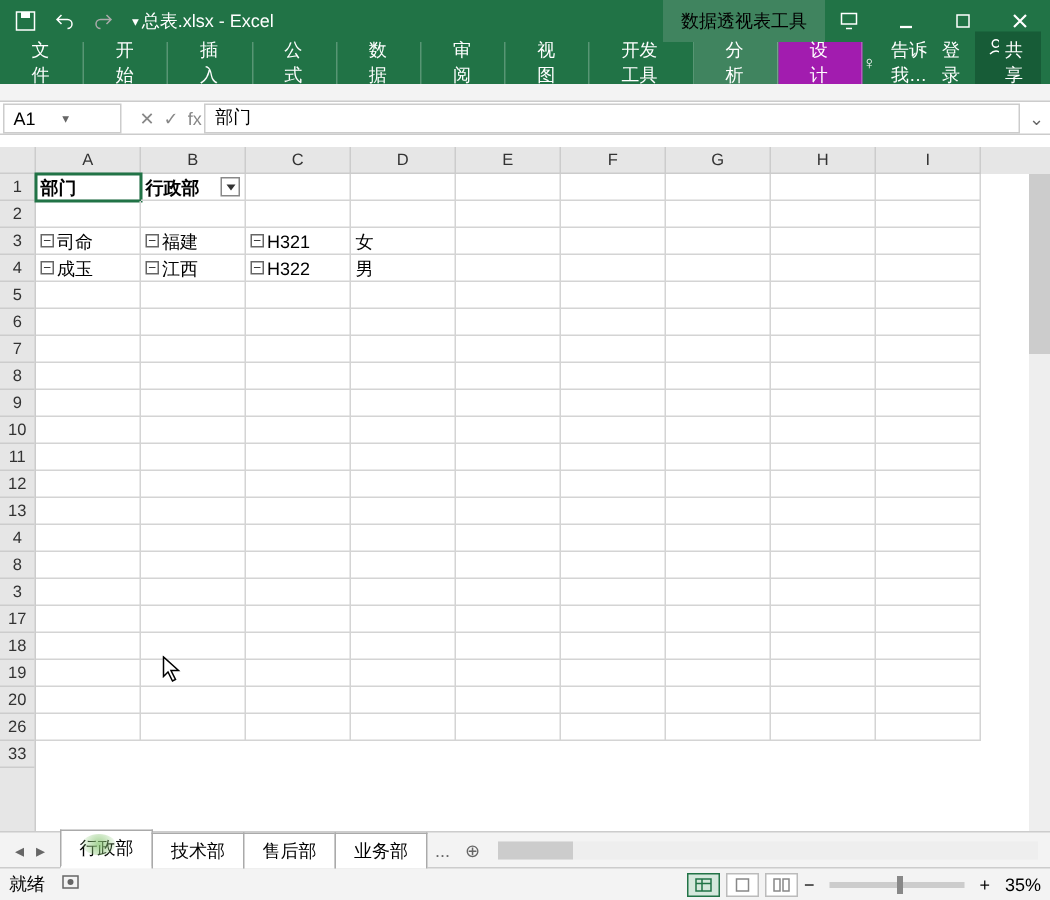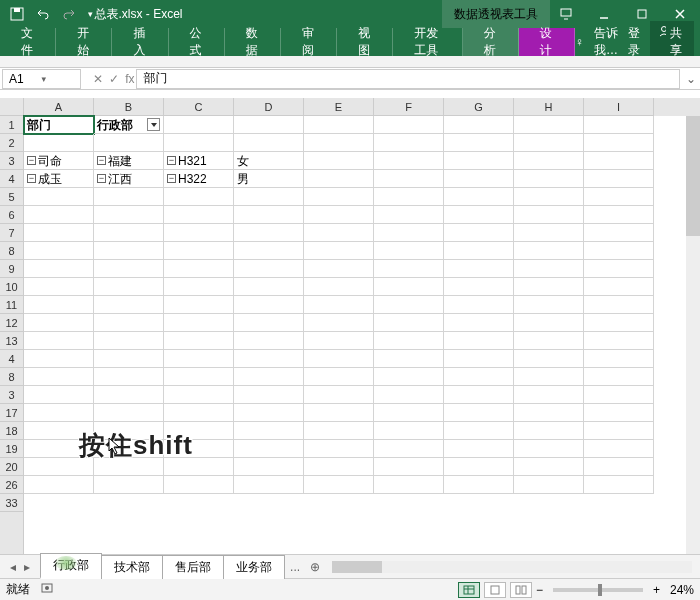--- a/index.html
+++ b/index.html
@@ -450,21 +450,20 @@
           <div class="cell"></div>
           <div class="cell"></div>
           <div class="cell"></div>
           <div class="cell"></div>
           <div class="cell"></div>
           <div class="cell"></div>
           <div class="cell"></div>
           <div class="cell"></div>
         </div>
       </div>
-    <div class="overlay-text">按住shift</div>
     <div class="vscroll">
         <div class="vscroll-thumb"></div>
       </div>
   </div>
 </div>
 
 <div class="sheet-tabs">
   <div class="tab-nav">
     <span>◂</span>
     <span>▸</span>
@@ -502,19 +501,19 @@
       </span>
     <span class="view-btn">
         <svg width="12" height="10">
           <rect x="1" y="1" width="4" height="8" fill="none" stroke="#888"></rect>
           <rect x="7" y="1" width="4" height="8" fill="none" stroke="#888"></rect>
         </svg>
       </span>
     <span>−</span>
     <div class="zoom-slider"></div>
     <span>+</span>
-    <span style="margin-left:6px">24%</span>
+    <span style="margin-left:6px">35%</span>
   </div>
 </div>
 
 <svg class="cursor" width="16" height="20">
     <path d="M1 1 L1 14 L4 11 L7 17 L9 16 L6 10 L11 10 Z" fill="#fff" stroke="#000"></path>
   </svg>
 
 </body></html>

